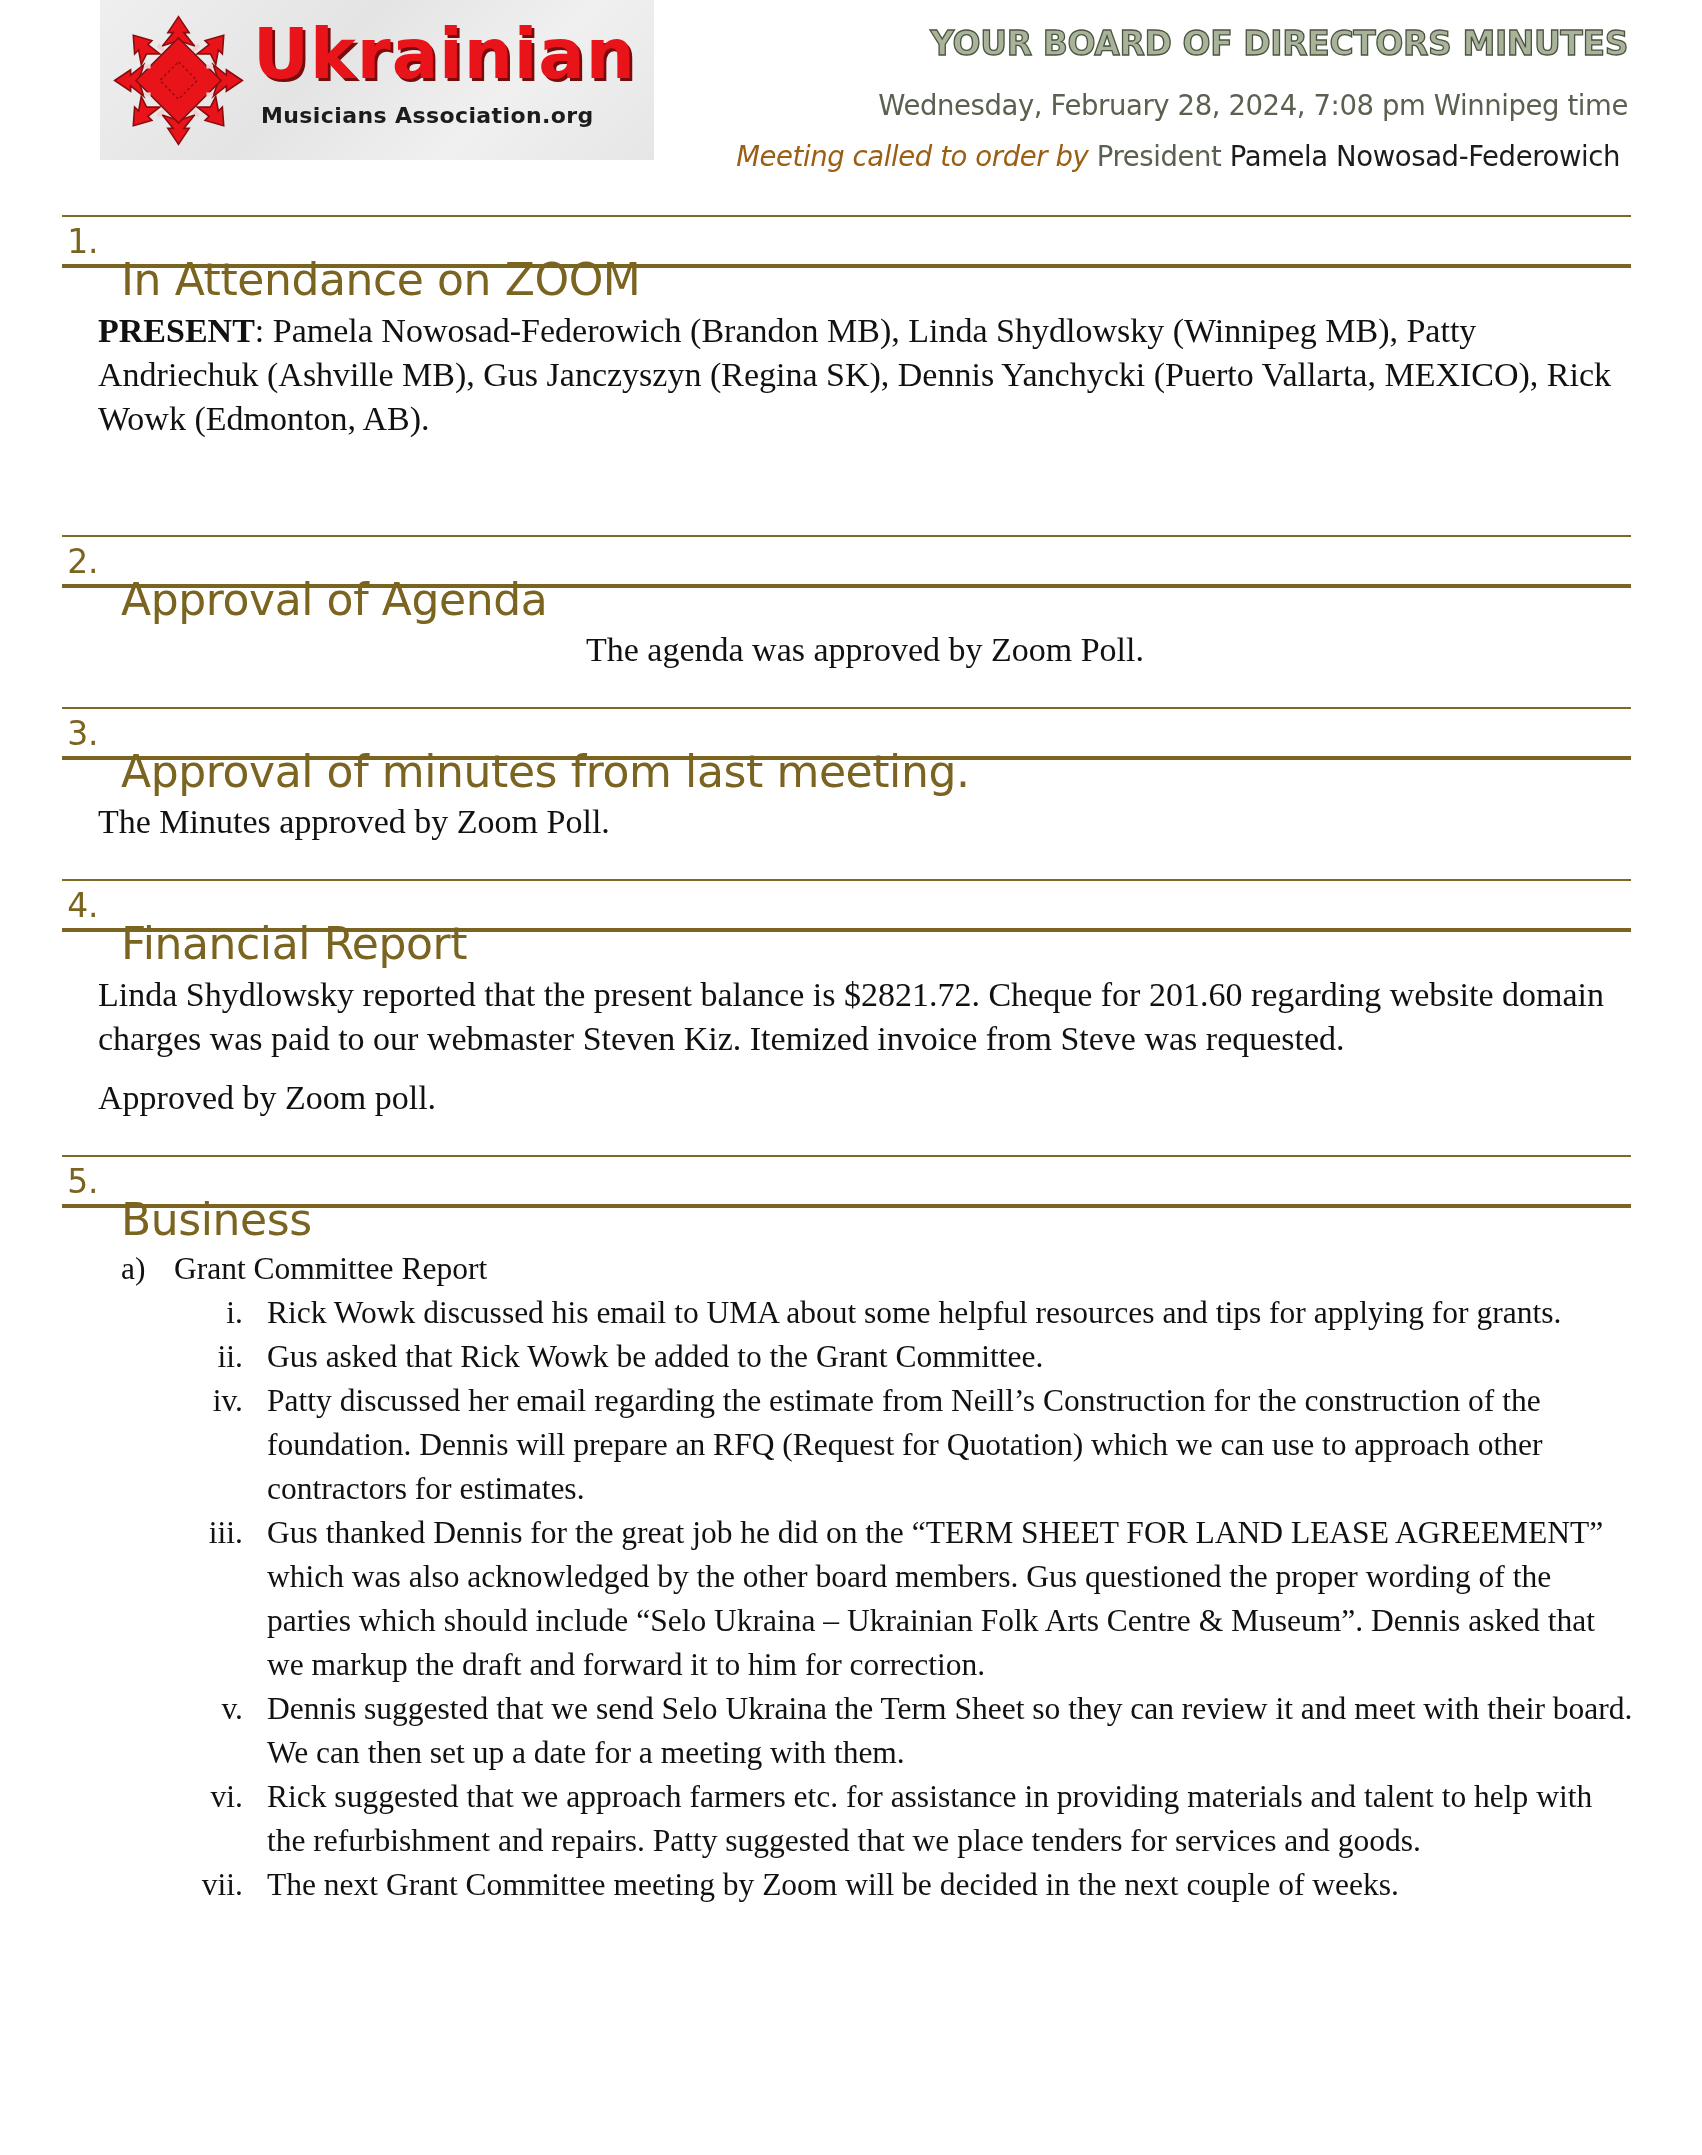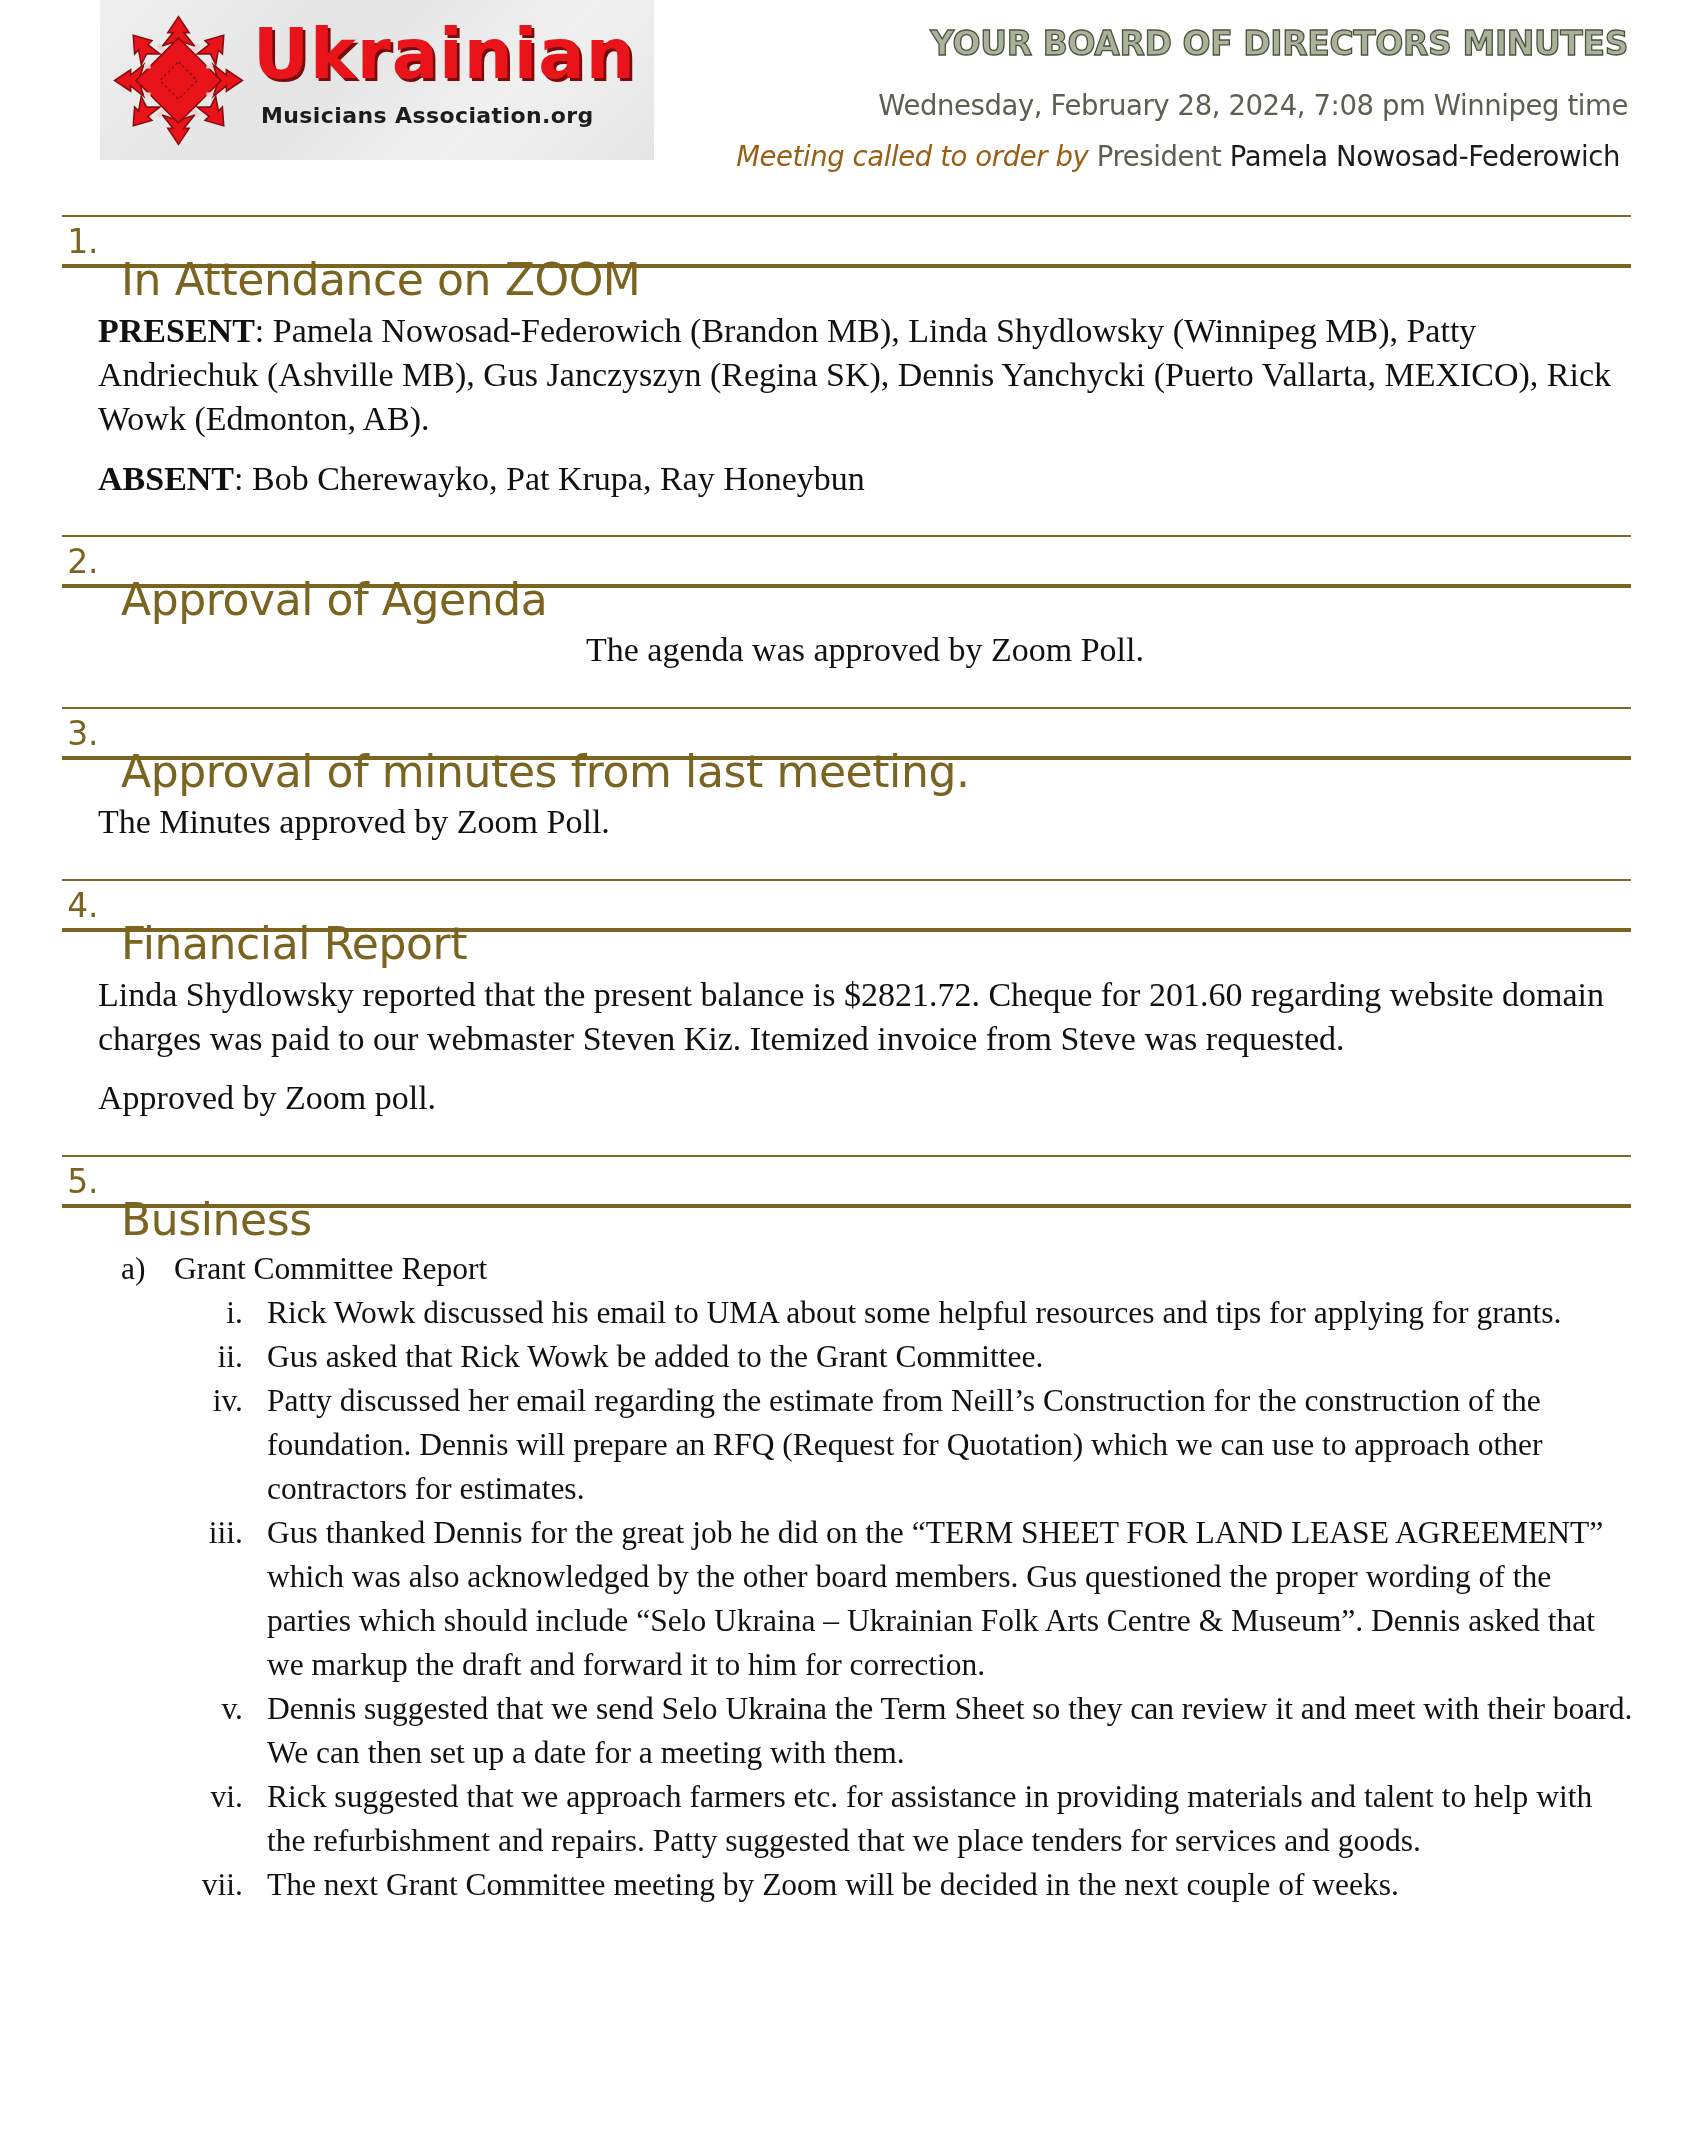--- a/index.html
+++ b/index.html
@@ -126,23 +126,20 @@
 
   <div class="section-head" style="top:215px;">
     <div class="rule-top"></div>
     <span class="num">1.</span>
     <span class="title">In Attendance on ZOOM</span>
     <div class="rule-bottom"></div>
   </div>
   <div class="body-text" style="top:309px;">
     <p><b>PRESENT</b><span>: Pamela Nowosad-Federowich (Brandon MB), Linda Shydlowsky (Winnipeg MB), Patty Andriechuk (Ashville MB), Gus Janczyszyn (Regina SK), Dennis Yanchycki (Puerto Vallarta, MEXICO), Rick Wowk (Edmonton, AB).</span></p>
   </div>
-  <div class="body-text" style="top:457px;">
-    <p><b>ABSENT</b><span>: Bob Cherewayko, Pat Krupa, Ray Honeybun</span></p>
-  </div>
 
   <div class="section-head" style="top:535px;">
     <div class="rule-top"></div>
     <span class="num">2.</span>
     <span class="title">Approval of Agenda</span>
     <div class="rule-bottom"></div>
   </div>
   <div class="body-text" style="top:628px;text-align:center;">The agenda was approved by Zoom Poll.</div>
 
   <div class="section-head" style="top:707px;">

